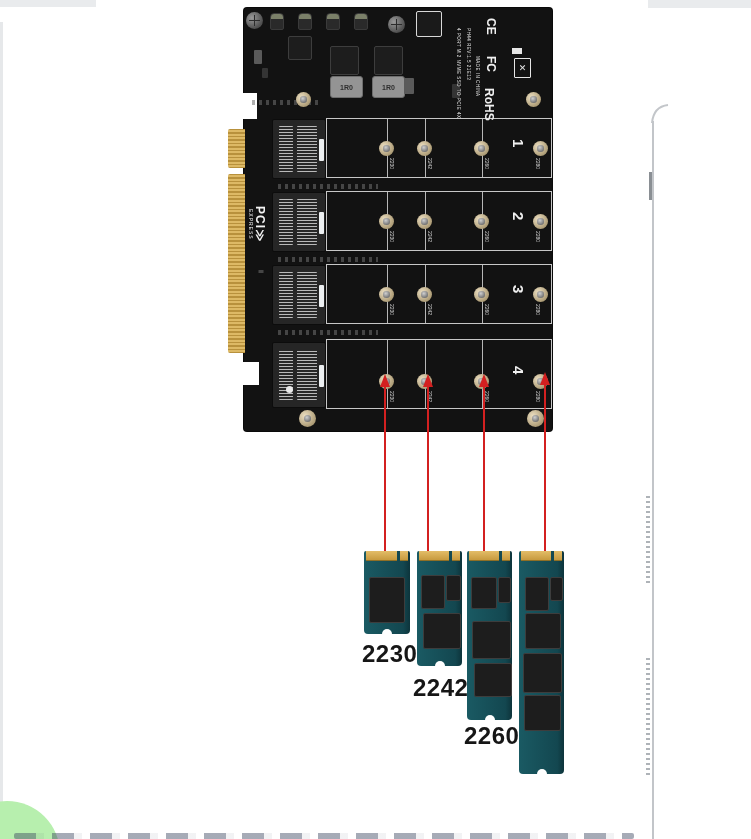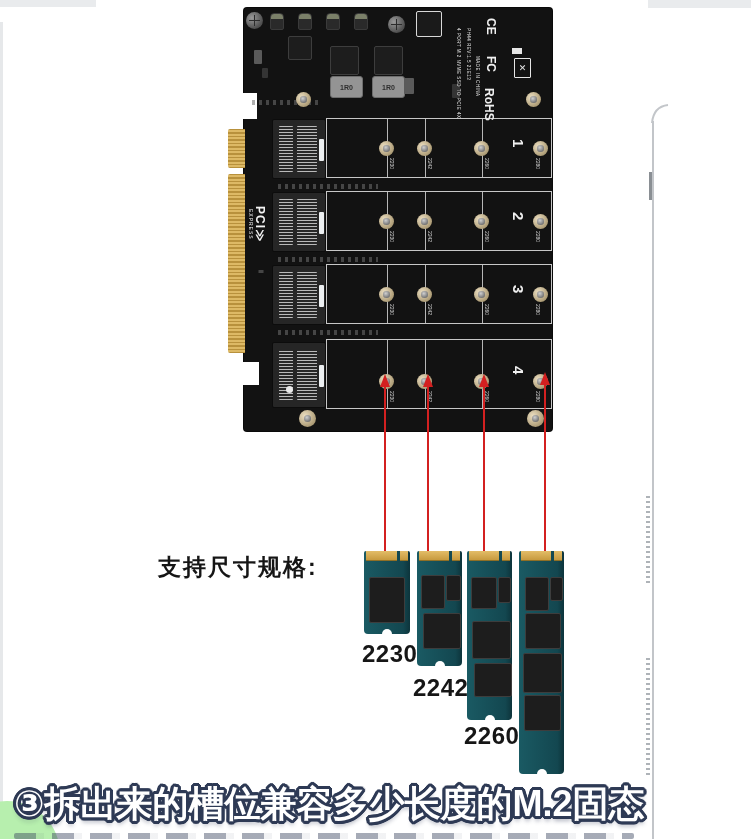--- a/index.html
+++ b/index.html
@@ -237,21 +237,20 @@
 
   <div class="abs rhead" style="left:380px;top:374px;"></div>
   <div class="abs rline" style="left:384px;top:387px;height:165px;"></div>
   <div class="abs rhead" style="left:423px;top:374px;"></div>
   <div class="abs rline" style="left:427px;top:387px;height:165px;"></div>
   <div class="abs rhead" style="left:479px;top:374px;"></div>
   <div class="abs rline" style="left:483px;top:387px;height:165px;"></div>
   <div class="abs rhead" style="left:540px;top:372px;"></div>
   <div class="abs rline" style="left:544px;top:385px;height:167px;"></div>
 
-  <div class="abs khead" style="left:158px;top:552px;">支持尺寸规格:</div>
 
   <div class="abs ssd" style="left:364px;top:551px;width:46px;height:83px;">
     <div class="goldbar" style="left:2px;width:31px;"></div>
     <div class="goldbar" style="left:36px;width:8px;"></div>
     <div class="chip" style="position:absolute;left:5px;top:26px;width:34px;height:44px;"></div>
     <div class="notch-b" style="left:18px;top:78px;width:10px;height:10px;"></div>
   </div>
 
   <div class="abs ssd" style="left:417px;top:551px;width:45px;height:115px;">
     <div class="goldbar" style="left:2px;width:30px;"></div>
@@ -282,16 +281,15 @@
     <div class="chip" style="position:absolute;left:5px;top:144px;width:35px;height:34px;"></div>
     <div class="notch-b" style="left:18px;top:218px;width:10px;height:10px;"></div>
   </div>
 
   <div class="abs sizelab" style="left:362px;top:640px;">2230</div>
   <div class="abs sizelab" style="left:413px;top:674px;">2242</div>
   <div class="abs sizelab" style="left:464px;top:722px;">2260</div>
 
   <div class="abs blob" style="left:-46px;top:801px;width:106px;height:106px;"></div>
 
-  <div class="abs subtitle" style="left:14px;top:780px;z-index:10;">③拆出来的槽位兼容多少长度的M.2固态</div>
   <div class="abs cutoff-hint" style="left:14px;top:833px;width:620px;z-index:9;"></div>
 
 </div>
 
 </body></html>

